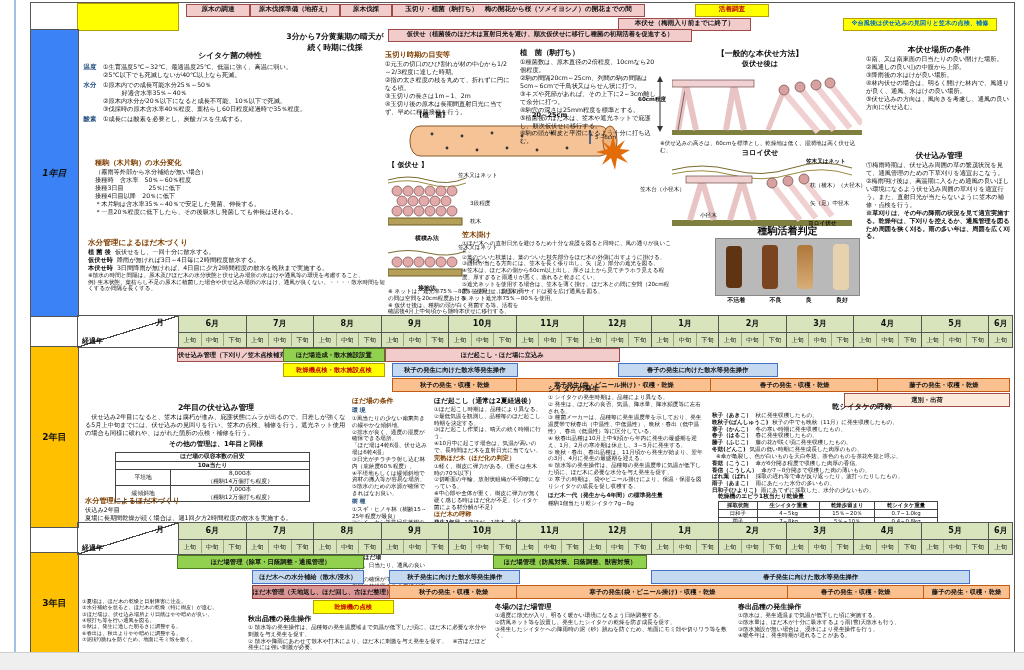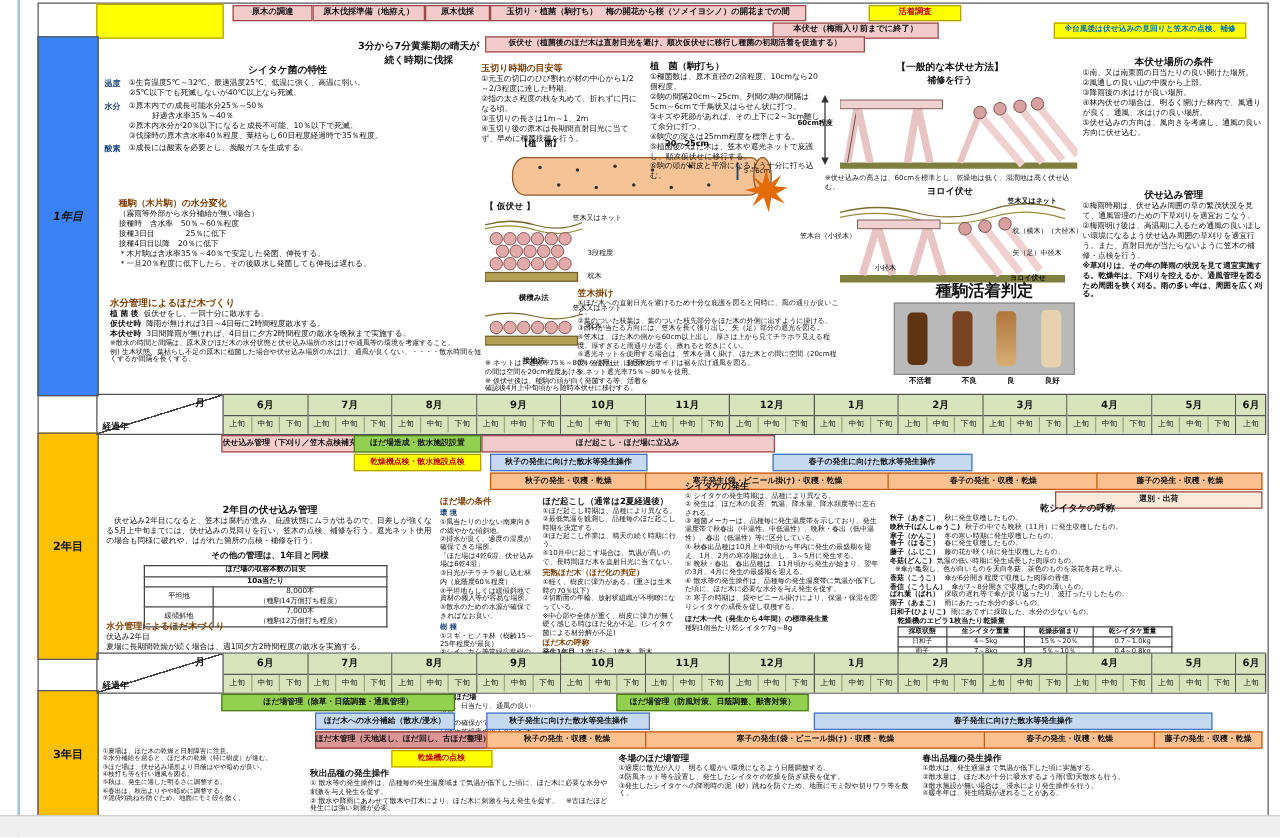--- a/index.html
+++ b/index.html
@@ -200,21 +200,21 @@
 ④駒穴の深さは25mm程度を標準とする。
 ⑤植菌後のほだ木は、笠木や遮光ネットで庇護し、順次仮伏せに移行する。
 ⑥駒の頭が樹皮と平滑になるよう十分に打ち込む。</div>
   </div>
   <svg class="ab" style="left:596px;top:136px;" width="34" height="34">
     <polygon points="17,0 20,11 29,4 24,13 34,14 25,19 32,27 21,22 19,34 15,22 6,29 11,19 0,16 12,13 5,4 14,11" fill="#e36c09"></polygon>
   </svg>
 
   <div class="ab" style="left:655px;top:48px;width:210px;">
     <div class="hd ctr">【一般的な本伏せ方法】</div>
-    <div class="hd ctr" style="font-size:7.2px;">補修を行う</div>
+    <div class="hd ctr" style="font-size:7.2px;">仮伏せ後は</div>
   </div>
   <span class="ab diaglabel" style="left:638px;top:96px;font-weight:bold;">60cm程度</span>
   <svg class="ab" style="left:672px;top:70px;" width="190" height="68">
     <rect x="0" y="60" width="190" height="5" fill="#7f7f3f"></rect>
     <line x1="14" y1="14" x2="6" y2="60" stroke="#e8c4c4" stroke-width="6"></line>
       <line x1="14" y1="14" x2="6" y2="60" stroke="#6d4c4c" stroke-width="0.8" fill="none"></line>
     <line x1="14" y1="14" x2="24" y2="60" stroke="#e8c4c4" stroke-width="6"></line>
     <line x1="62" y1="14" x2="54" y2="60" stroke="#e8c4c4" stroke-width="6"></line>
     <line x1="62" y1="14" x2="72" y2="60" stroke="#e8c4c4" stroke-width="6"></line>
     <rect x="0" y="10" width="82" height="7" fill="#f0d0d0" stroke="#6d4c4c" stroke-width="0.7"></rect>
@@ -271,21 +271,21 @@
     <div class="hd2">笠木掛け</div>
     <div class="t5">①ほだ木への直射日光を避けるため十分な庇護を図ると同時に、風の通りが良いこと。
 ②葉のついた枝葉は、葉のついた枝先部分をほだ木の外側に出すように掛ける。
 ③西日が当たる方向には、笠木を長く張り出し、矢（足）部分の遮光を図る。
 ④笠木は、ほだ木の側から60cm以上出し、厚さは上から見てチラホラ見える程度。厚すぎると雨通りが悪く、蒸れると乾きにくい。
 ⑤遮光ネットを使用する場合は、笠木を薄く掛け、ほだ木との間に空間（20cm程度）を持たせ、側面の両サイドは裾を広げ通風を図る。
 ※ ネット遮光率75％～80％を使用。</div>
   </div>
 
   <div class="ab" style="left:715px;top:224px;width:145px;">
-    <div class="hd ctr" style="font-size:13px;">種駒活着判定</div>
+    <div class="hd ctr" style="font-size:10px;">種駒活着判定</div>
     <div style="background:#b9b9b9;height:56px;display:flex;align-items:center;justify-content:space-around;border:1px solid #888;">
       <div style="width:16px;height:42px;border-radius:4px;background:#5f3413;"></div>
       <div style="width:16px;height:44px;border-radius:4px;background:#7a4420;"></div>
       <div style="width:16px;height:44px;border-radius:4px;background:linear-gradient(#b0763a,#d8ae77);"></div>
       <div style="width:16px;height:46px;border-radius:4px;background:#e6d2ae;"></div>
     </div>
     <div style="display:flex;justify-content:space-around;font-weight:bold;font-size:6px;">
       <span>不活着</span>
       <span>不良</span>
       <span>良</span>
@@ -294,21 +294,21 @@
   </div>
 
   <div class="ab" style="left:866px;top:44px;width:146px;">
     <div class="hd ctr">本伏せ場所の条件</div>
     <div class="tt">①南、又は南東面の日当たりの良い開けた場所。
 ②風通しの良い山の中腹から上部。
 ③降雨後の水はけが良い場所。
 ④林内伏せの場合は、明るく開けた林内で、風通りが良く、通風、水はけの良い場所。
 ⑤伏せ込みの方向は、風向きを考慮し、通風の良い方向に伏せ込む。</div>
   </div>
-  <div class="ab" style="left:866px;top:150px;width:146px;">
+  <div class="ab" style="left:866px;top:150px;width:146px;font-family:Liberation Serif, serif;">
     <div class="hd ctr">伏せ込み管理</div>
     <div class="tt">①梅雨時期は、伏せ込み周囲の草の繁茂状況を見て、通風管理のための下草刈りを適宜おこなう。
 ②梅雨明け後は、高温期に入るため通風の良いほしい環境になるよう伏せ込み周囲の草刈りを適宜行う。また、直射日光が当たらないように笠木の補修・点検を行う。</div>
     <div class="tt" style="font-weight:bold;">※草刈りは、その年の降雨の状況を見て適宜実施する。乾燥年は、下刈りを控えるか、通風管理を図るため周囲を狭く刈る。雨の多い年は、周囲を広く刈る。</div>
   </div>
 
   <div class="ab mband" style="left:77px;top:315px;width:936px;height:31px;">
     <div class="corner">
       <span class="tsuki">月</span>
       <span class="keika">経過年</span>

